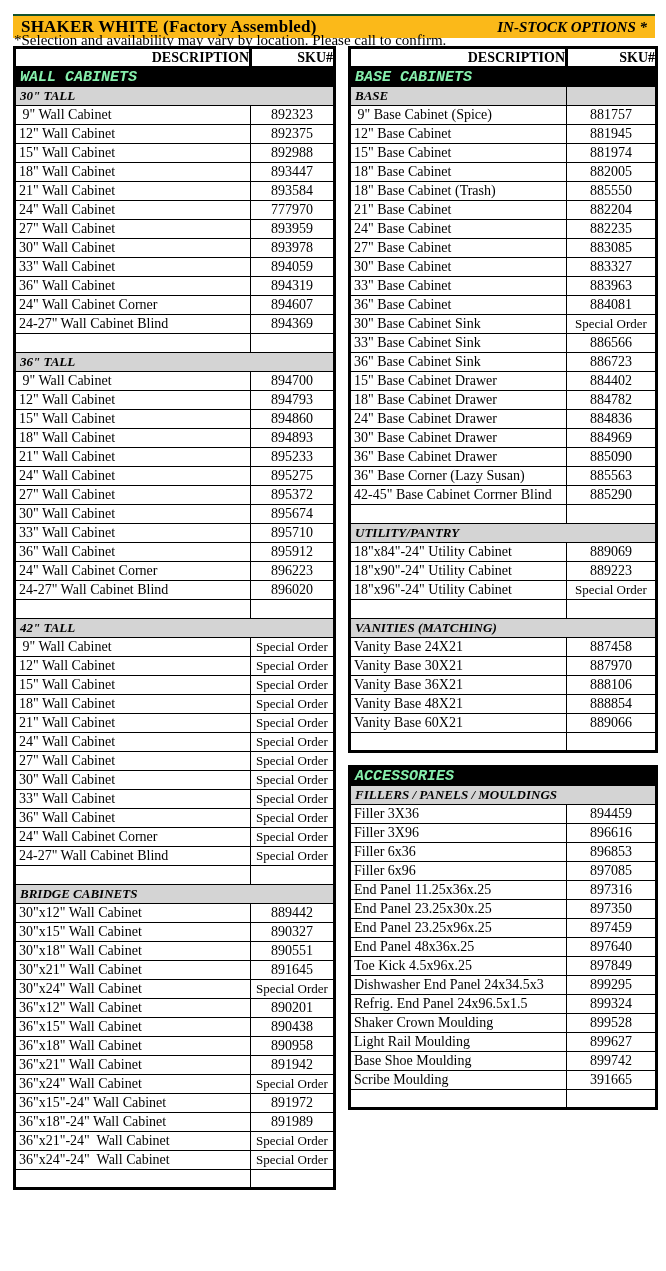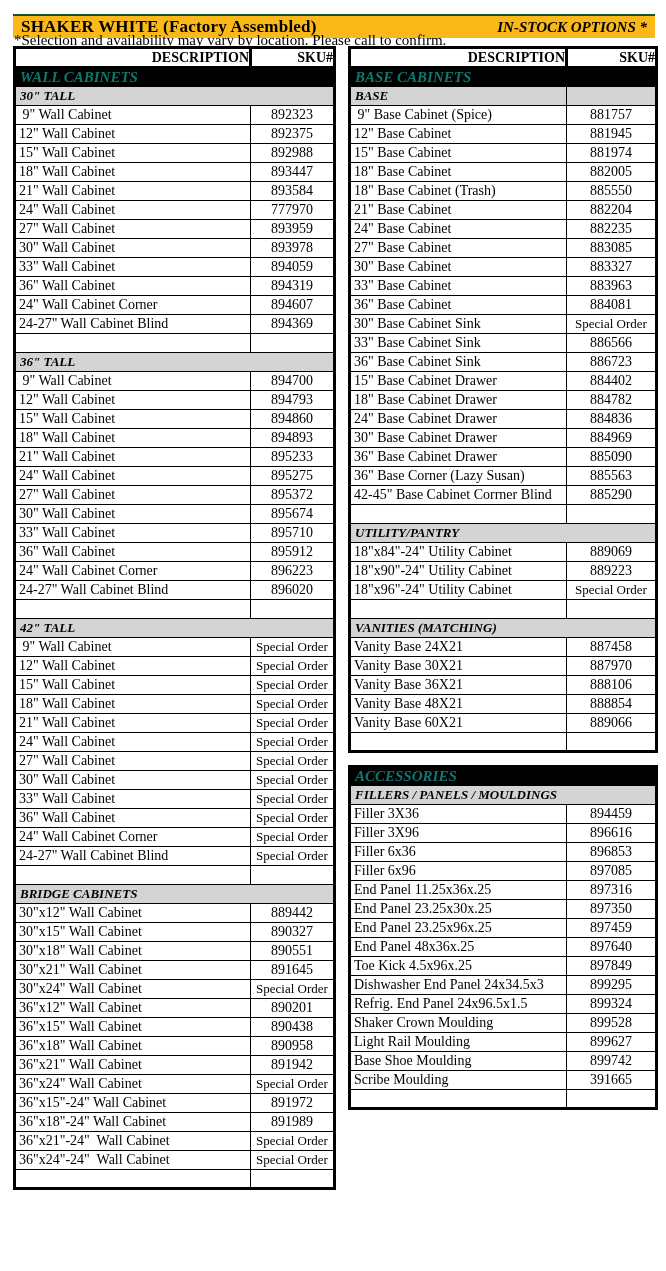--- a/index.html
+++ b/index.html
@@ -34,21 +34,21 @@
     border: 3px solid #000; height: 20px; padding: 0;
     font-size: 14px; font-weight: 700; text-align: right;
   }
   td {
     border: 1px solid #000; height: 19px; padding: 0 2px 0 3px;
     font-size: 14px; white-space: pre; overflow: hidden; vertical-align: middle;
   }
   td.sku { text-align: center; padding: 0; }
   td.so  { font-size: 13px; margin-top: 32px; }
   td.sec { font-style: italic; font-weight: 700; padding-left: 4px; }
-  td.black { background: var(--black, #000); color: #0f766e; font-size: 15px; }
+  td.black { background: var(--black, #000); color: #86efac; font-size: 15px; font-family: Liberation Mono, monospace; }
   td.gray  { background: var(--gray, #D4D4D4); font-size: 13px; }
   .col-left  col.c1 { width: 236px; } .col-left  col.c2 { width: 84px; }
   .col-right col.c1 { width: 217px; } .col-right col.c2 { width: 90px; }
 </style>
 </head>
 <body>
 
 <div class="banner">
   <span class="banner-title">SHAKER WHITE (Factory Assembled)</span>
   <span class="banner-tagline">IN-STOCK OPTIONS *</span>

